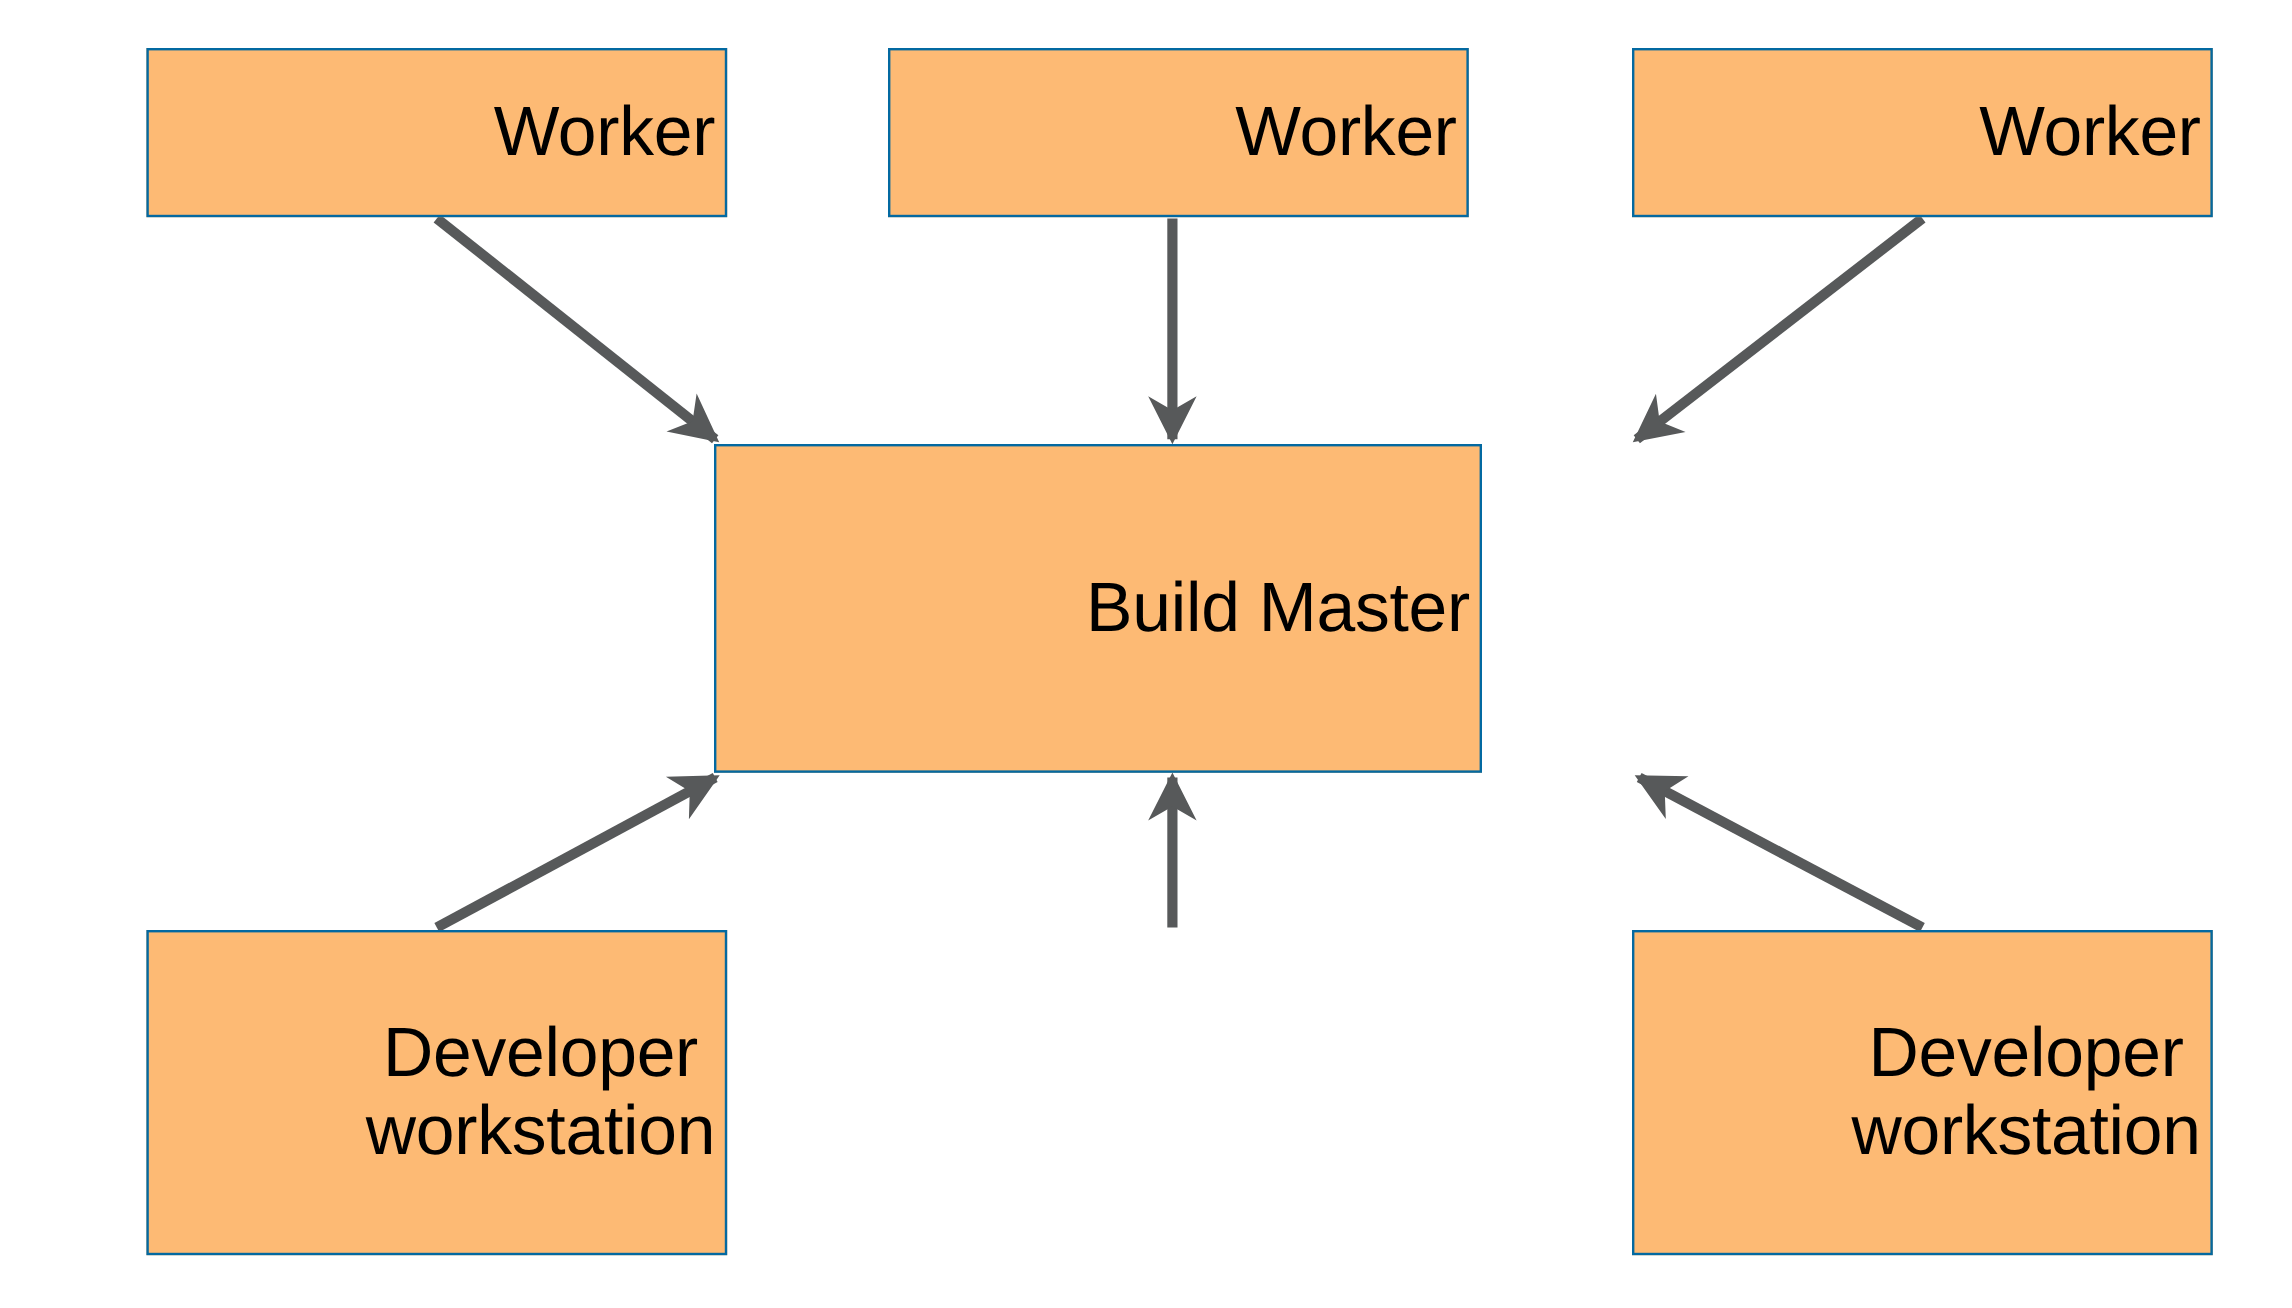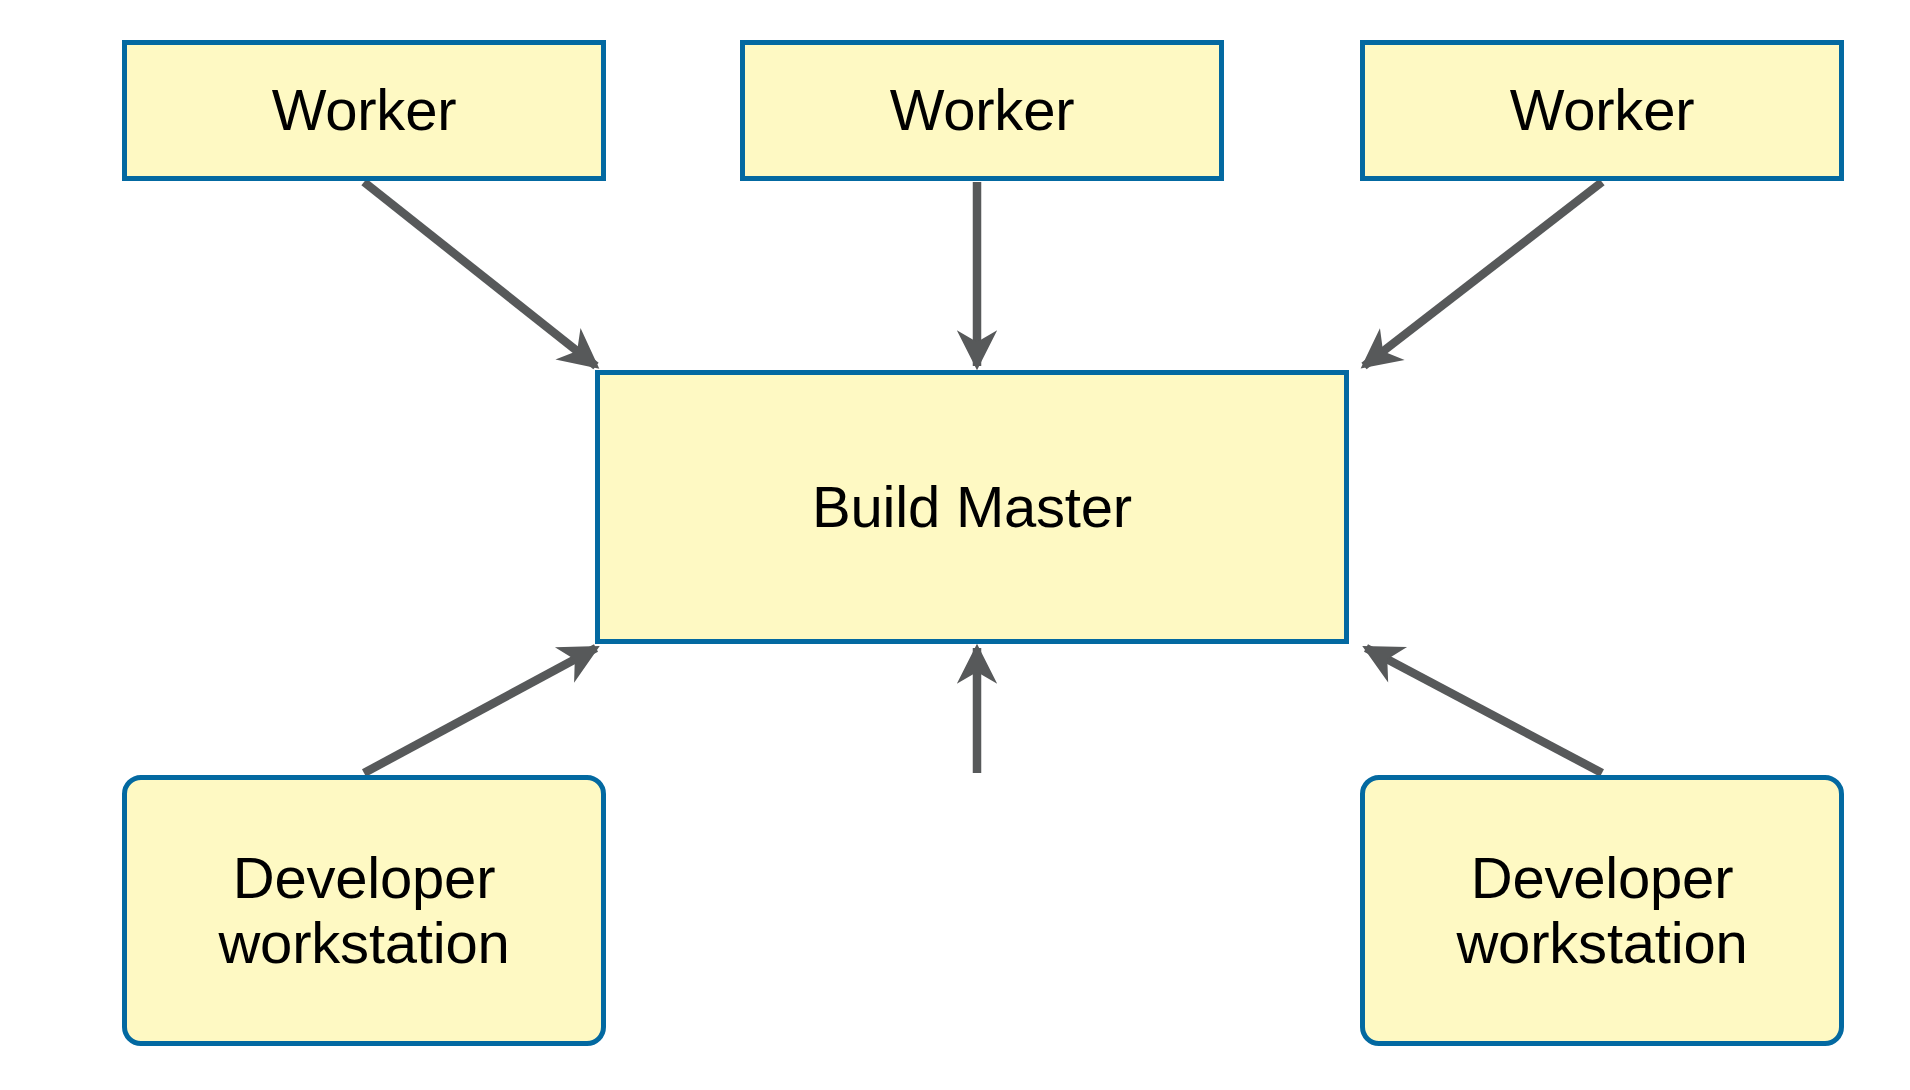--- a/index.html
+++ b/index.html
@@ -21,40 +21,40 @@
     position: absolute;
     left: 0;
     top: 0;
     width: 1910px;
     height: 1090px;
     pointer-events: none;
   }
   .node {
     position: absolute;
     box-sizing: border-box;
-    background: #fef9c3;
-    border: 5px solid #0369a1;
+    background: #fdba74;
+    border: 2px solid #0369a1;
     display: flex;
     align-items: center;
-    justify-content: center;
+    justify-content: flex-end;
     text-align: center;
     color: #000000;
     z-index: 2;
   }
   .node-label {
     font-size: 58px;
     line-height: 1.12;
     letter-spacing: -0.2px;
     font-weight: 400;
     white-space: pre-line;
     padding: 0 8px;
   }
   .node-worker  { width: 484px; height: 141px; }
-  .node-bottom  { width: 484px; height: 271px; border-radius: 19px; }
-  .node-master  { left: 595px; top: 370px; width: 754px; height: 274px; }
+  .node-bottom  { width: 484px; height: 271px; }
+  .node-master  { left: 595px; top: 370px; width: 640px; height: 274px; }
 
   .w1 { left: 122px;  top: 40px; }
   .w2 { left: 740px;  top: 40px; }
   .w3 { left: 1360px; top: 40px; }
   .b1 { left: 122px;  top: 775px; }
   .b2 { left: 740px;  top: 775px; }
   .b3 { left: 1360px; top: 775px; }
 </style>
 </head>
 <body>

